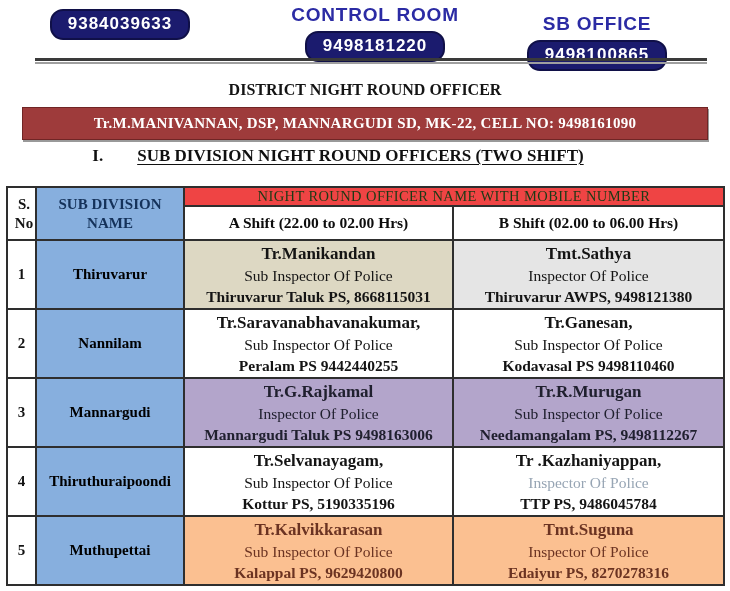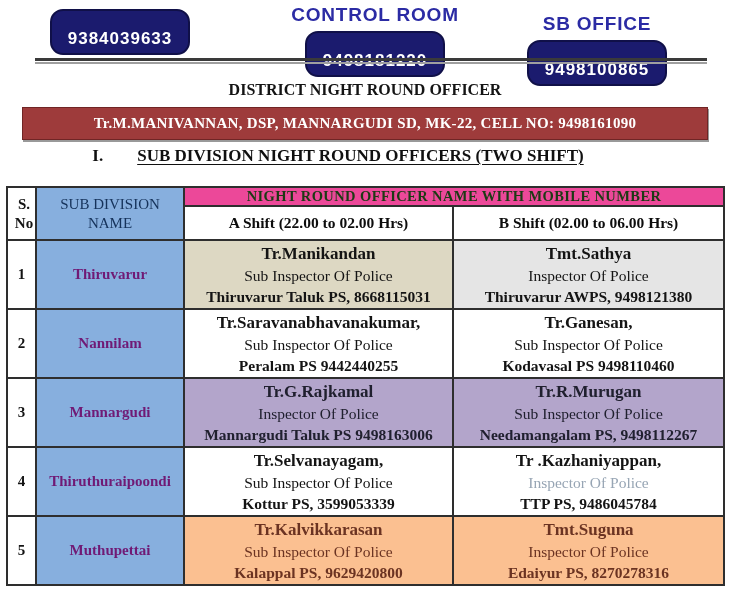--- a/index.html
+++ b/index.html
@@ -7,21 +7,21 @@
   body { position:relative; font-family:"Liberation Serif", serif; }
 
   
   .contact { position:absolute; top:4px; width:200px; text-align:center; }
   .contact.c1 { left:20px; } .contact.c2 { left:275px;text-align:center; } .contact.c3 { left:497px;margin-top:9px; }
   .contact-label { font-family:"Liberation Sans", sans-serif; font-weight:bold;
     font-size:19px; letter-spacing:0.8px; color:#2b2ba4; }
   .pill { display:inline-block; margin-top:5px; background:#1b1b6e;
     border:2px solid #101048; border-radius:13px; color:#ffffff;
     font-family:"Liberation Sans", sans-serif; font-weight:bold; font-size:17px;
-    letter-spacing:1px; padding:18px 16px 4px; }
+    letter-spacing:1px; padding:3px 16px 4px; }
 
   
   .rule { position:absolute; top:58px; left:35px; width:672px; }
   .rule .r1 { height:3px; background:#3a3a3a; }
   .rule .r2 { height:2px; background:#9f9f9f; margin-top:1px; }
 
   
   .district-heading { position:absolute; top:81px; left:0; width:730px; text-align:center;
     font-weight:bold; font-size:16px; color:#141414; }
   .district-heading span { text-underline-offset:3px; }
@@ -37,29 +37,29 @@
   .section-heading .stitle { text-decoration:underline; text-underline-offset:3px; }
 
   
   table.roster { position:absolute; top:186px; left:6px; width:717px;
     border-collapse:collapse; table-layout:fixed; }
   .roster th, .roster td { border:2px solid #2e2e2e; text-align:center; vertical-align:middle; }
   col.c-sno { width:29px; } col.c-div { width:148px; } col.c-a { width:269px; } col.c-b { width:271px; }
 
   .th-sno { background:#ffffff; font-size:15px; font-weight:bold; color:#141414;
     text-align:left; padding-left:5px; line-height:19px; }
-  .th-div { background:#87afde; color:#15325a; font-weight:normal; font-size:15px; line-height:19px; }
-  .th-band { background:#ec4899; color:#1c3a14; font-weight:bold; font-size:14.5px;
+  .th-div { background:#87afde; color:#15325a; font-weight:bold; font-size:15px; line-height:19px; }
+  .th-band { background:#ef4444; color:#1c3a14; font-weight:normal; font-size:14.5px;
     letter-spacing:0.4px; height:16px; }
   .th-shift { background:#ffffff; color:#0d0d0d; font-weight:bold; font-size:15.5px; height:34px; }
 
   .roster tbody tr { height:68px; }
   .roster tbody tr:last-child { height:65px; }
   .td-sno { background:#ffffff; font-weight:bold; font-size:15px; color:#141414; }
-  .td-div { background:#87afde; color:#701a75; font-weight:bold; font-size:15px; }
+  .td-div { background:#87afde; color:#000000; font-weight:bold; font-size:15px; }
   .officer { padding:1px 16px; }
   .o-name { font-weight:bold; font-size:17px; line-height:23px; }
   .o-rank { font-size:15.5px; line-height:21px; }
   .o-station { font-weight:bold; font-size:15.5px; line-height:21px; }
 </style>
 </head>
 <body>
 
 <div class="contact c1">
   <div class="pill">9384039633</div>
@@ -153,21 +153,21 @@
           <div class="o-rank">Sub Inspector Of Police</div>
           <div class="o-station">Needamangalam PS, 9498112267</div>
         </td>
       </tr>
       <tr>
         <td class="td-sno">4</td>
         <td class="td-div">Thiruthuraipoondi</td>
         <td class="officer" style="background: rgb(255, 255, 255); color: rgb(20, 20, 20);">
           <div class="o-name">Tr.Selvanayagam,</div>
           <div class="o-rank">Sub Inspector Of Police</div>
-          <div class="o-station">Kottur PS, 3599053339</div>
+          <div class="o-station">Kottur PS, 5190335196</div>
         </td>
         <td class="officer" style="background: rgb(255, 255, 255); color: rgb(20, 20, 20);">
           <div class="o-name">Tr .Kazhaniyappan,</div>
           <div class="o-rank" style="color: rgb(151, 165, 180);">Inspector Of Police</div>
           <div class="o-station">TTP PS, 9486045784</div>
         </td>
       </tr>
       <tr>
         <td class="td-sno">5</td>
         <td class="td-div">Muthupettai</td>

